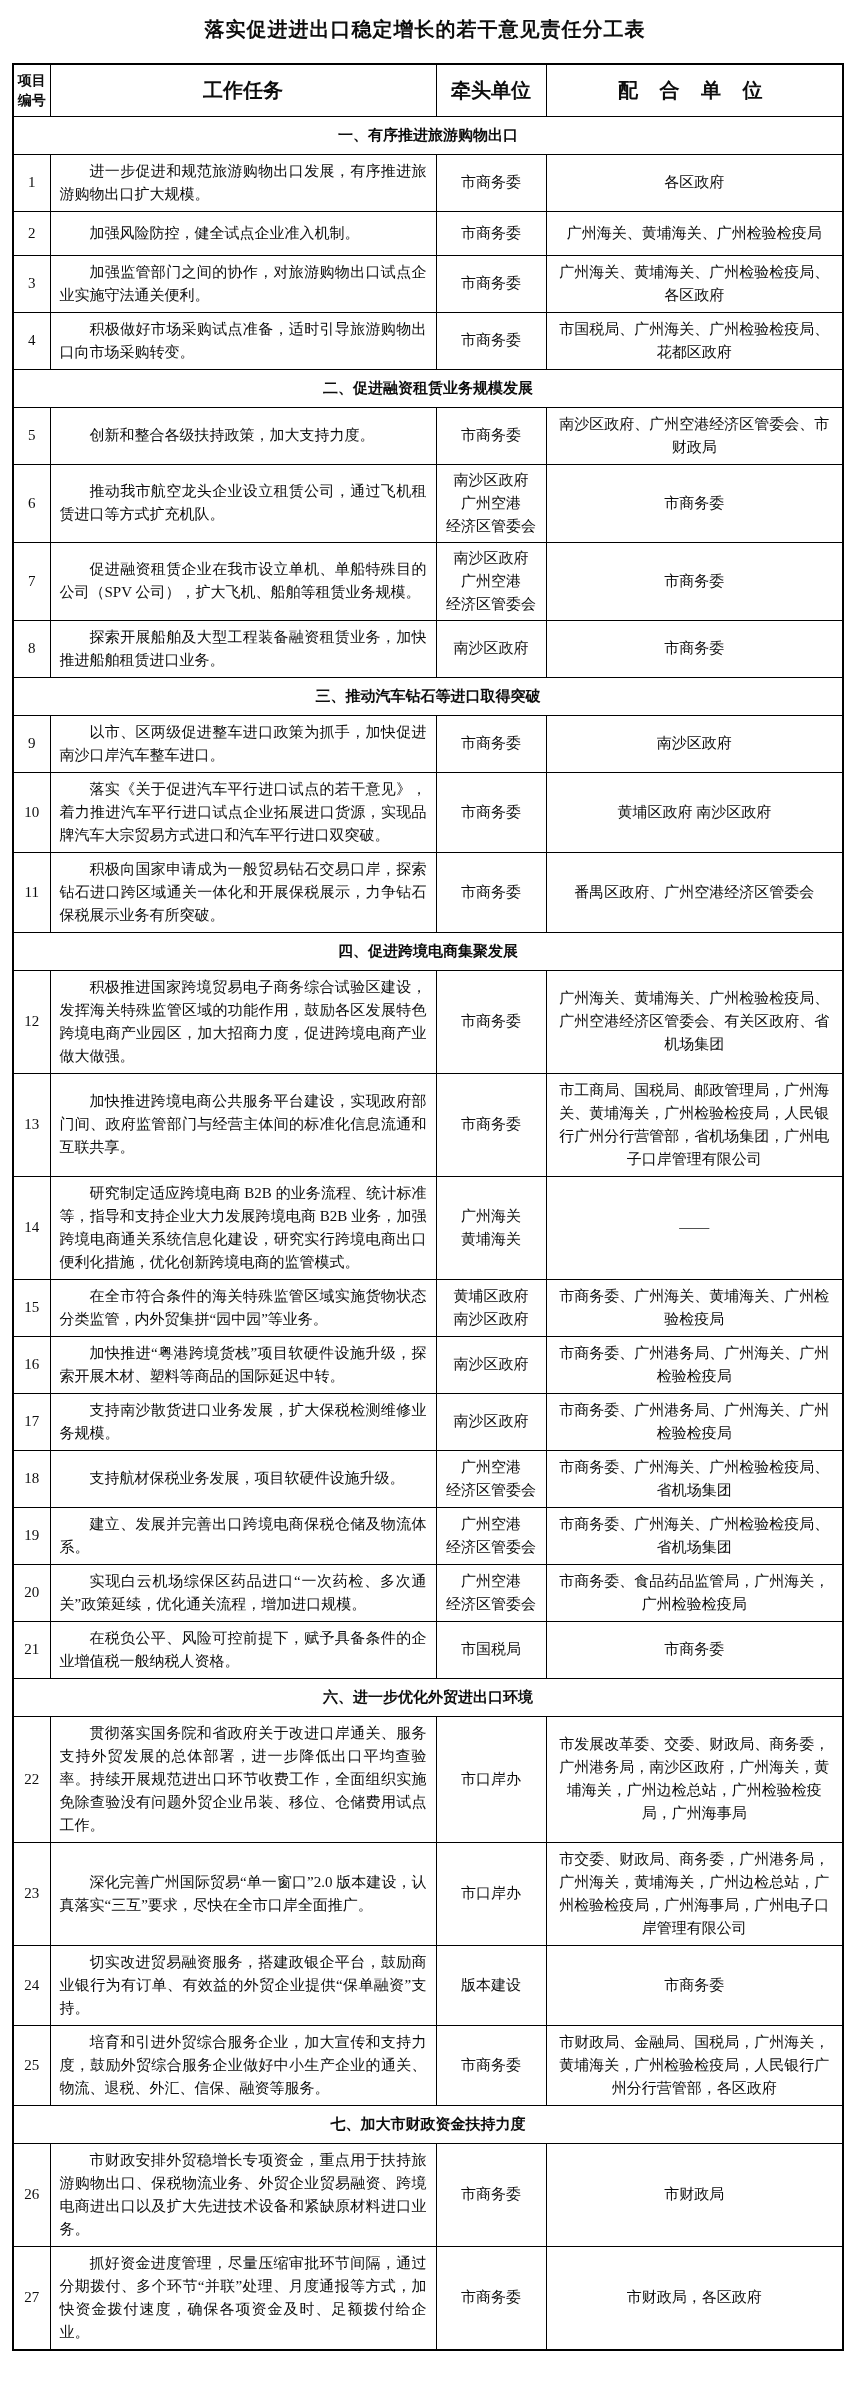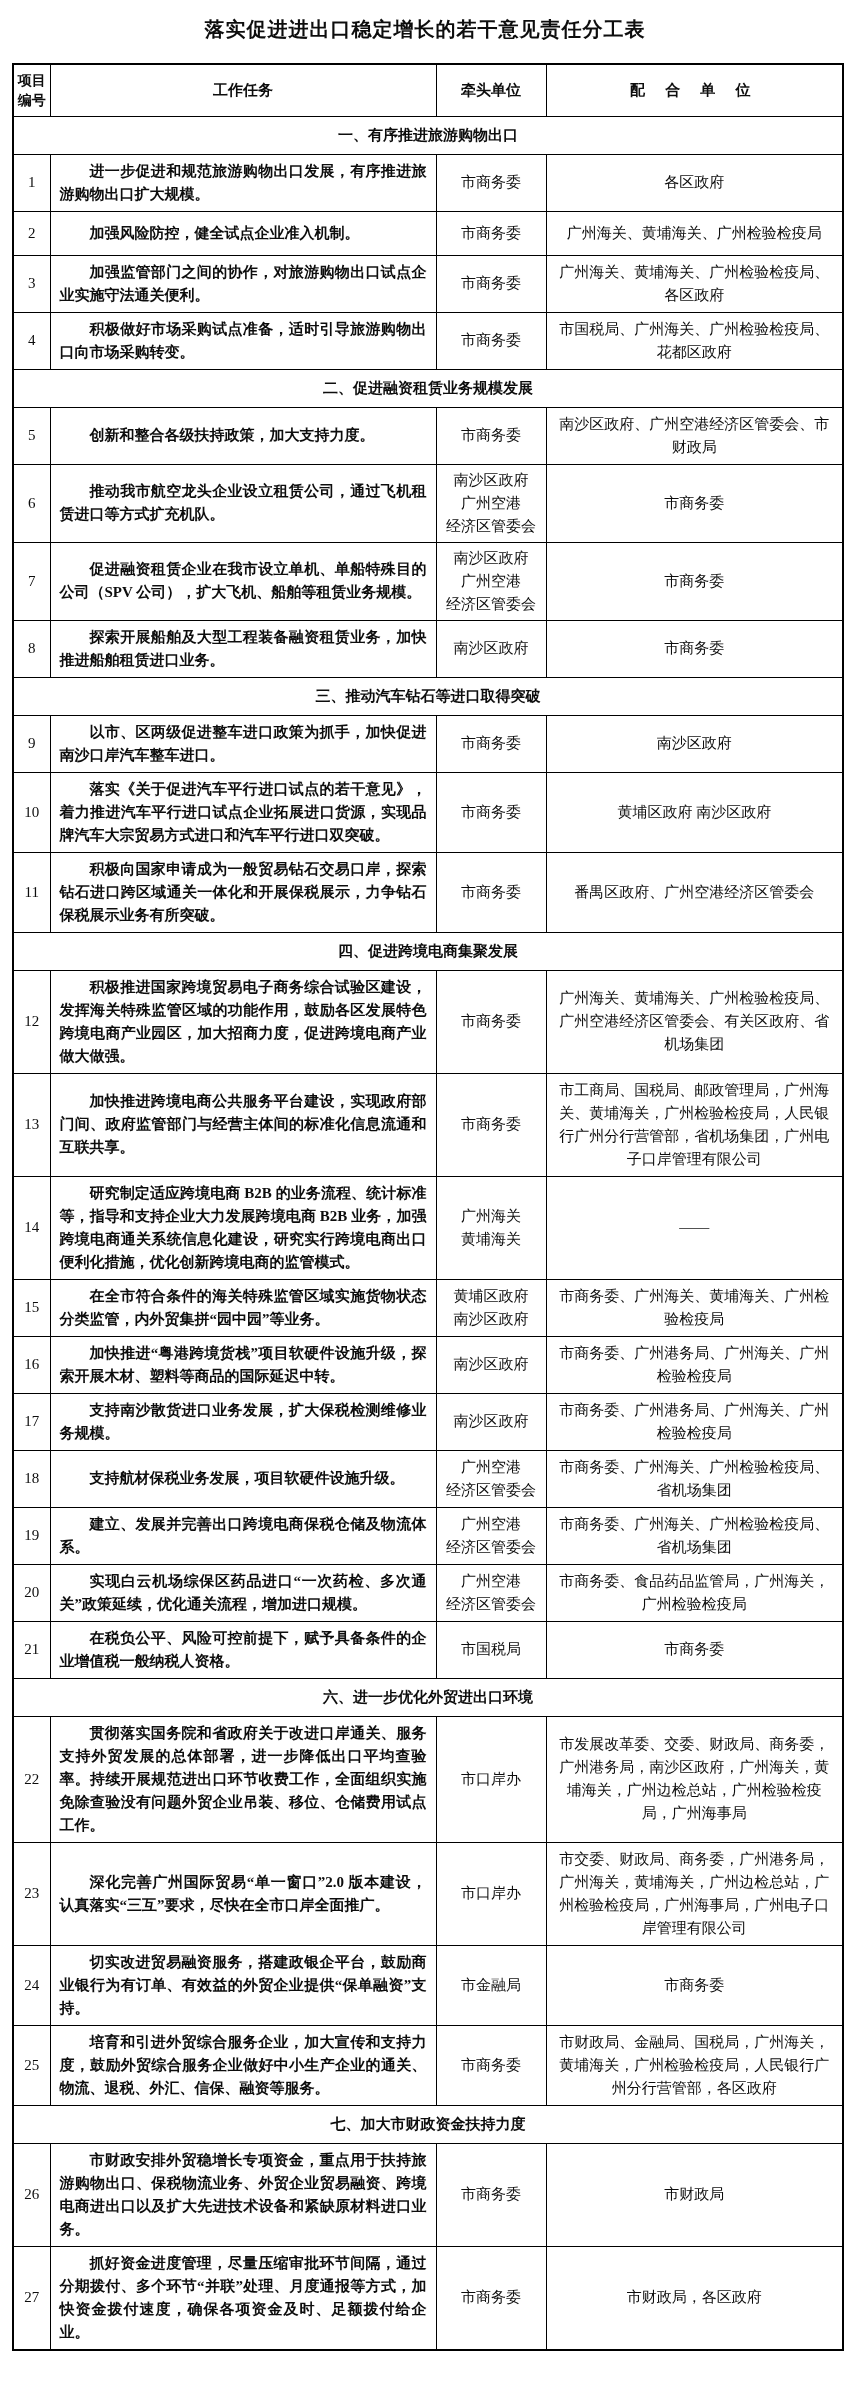--- a/index.html
+++ b/index.html
@@ -35,21 +35,21 @@
   col.c-id      { width: 37px;  }
   col.c-task    { width: 386px; }
   col.c-lead    { width: 110px; }
   col.c-support { width: 297px; }
 
   th, td { border: 1px solid #000; vertical-align: middle; }
 
   thead th {
     font-family: "Liberation Sans", "DejaVu Sans", sans-serif;
     font-weight: bold;
-    font-size: 15px;
+    font-size: 20px;
     text-align: center;
     height: 52px;
     padding: 4px 12px;
     background: #fff;
   }
   th.h-id { white-space: pre-line; line-height: 1.45; font-size: 14px; padding: 4px 1px; }
   th.h-support { letter-spacing: 8px; }
 
   tr.section-row td {
     font-family: "Liberation Sans", "DejaVu Sans", sans-serif;
@@ -62,21 +62,20 @@
   tr.data-row td { height: 44px; font-size: 15px; line-height: 23px; }
   td.cell-id {
     text-align: center;
     padding: 2px 1px;
     font-family: "Liberation Serif", "DejaVu Serif", serif;
   }
   td.cell-task {
     text-align: justify;
     text-indent: 2em;
     padding: 5px 9px 5px 9px;
-    font-weight: bold;
   }
   td.cell-lead {
     text-align: center;
     white-space: pre-line;
     padding: 4px 2px;
     line-height: 25px;
   }
   td.cell-support {
     text-align: center;
     padding: 5px 9px 5px 9px;
@@ -265,21 +264,21 @@
         </tr>
         <tr class="data-row">
           <td class="cell-id">23</td>
           <td class="cell-task">深化完善广州国际贸易“单一窗口”2.0 版本建设，认真落实“三互”要求，尽快在全市口岸全面推广。</td>
           <td class="cell-lead">市口岸办</td>
           <td class="cell-support">市交委、财政局、商务委，广州港务局，广州海关，黄埔海关，广州边检总站，广州检验检疫局，广州海事局，广州电子口岸管理有限公司</td>
         </tr>
         <tr class="data-row">
           <td class="cell-id">24</td>
           <td class="cell-task">切实改进贸易融资服务，搭建政银企平台，鼓励商业银行为有订单、有效益的外贸企业提供“保单融资”支持。</td>
-          <td class="cell-lead">市金融局</td>
+          <td class="cell-lead">版本建设</td>
           <td class="cell-support">市商务委</td>
         </tr>
         <tr class="data-row">
           <td class="cell-id">25</td>
           <td class="cell-task">培育和引进外贸综合服务企业，加大宣传和支持力度，鼓励外贸综合服务企业做好中小生产企业的通关、物流、退税、外汇、信保、融资等服务。</td>
           <td class="cell-lead">市商务委</td>
           <td class="cell-support">市财政局、金融局、国税局，广州海关，黄埔海关，广州检验检疫局，人民银行广州分行营管部，各区政府</td>
         </tr>
         <tr class="section-row">
           <td colspan="4">七、加大市财政资金扶持力度</td>

